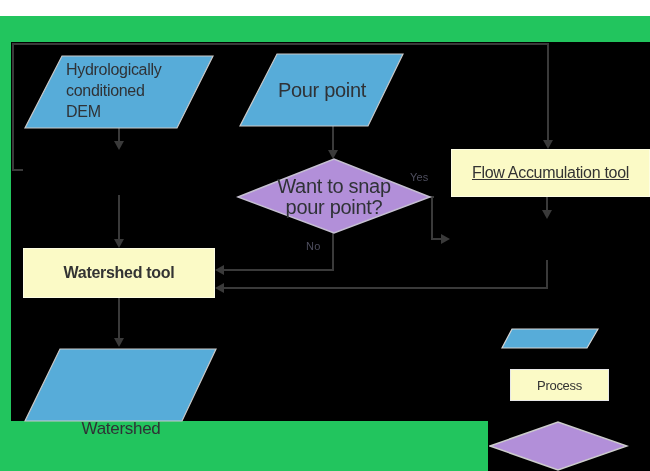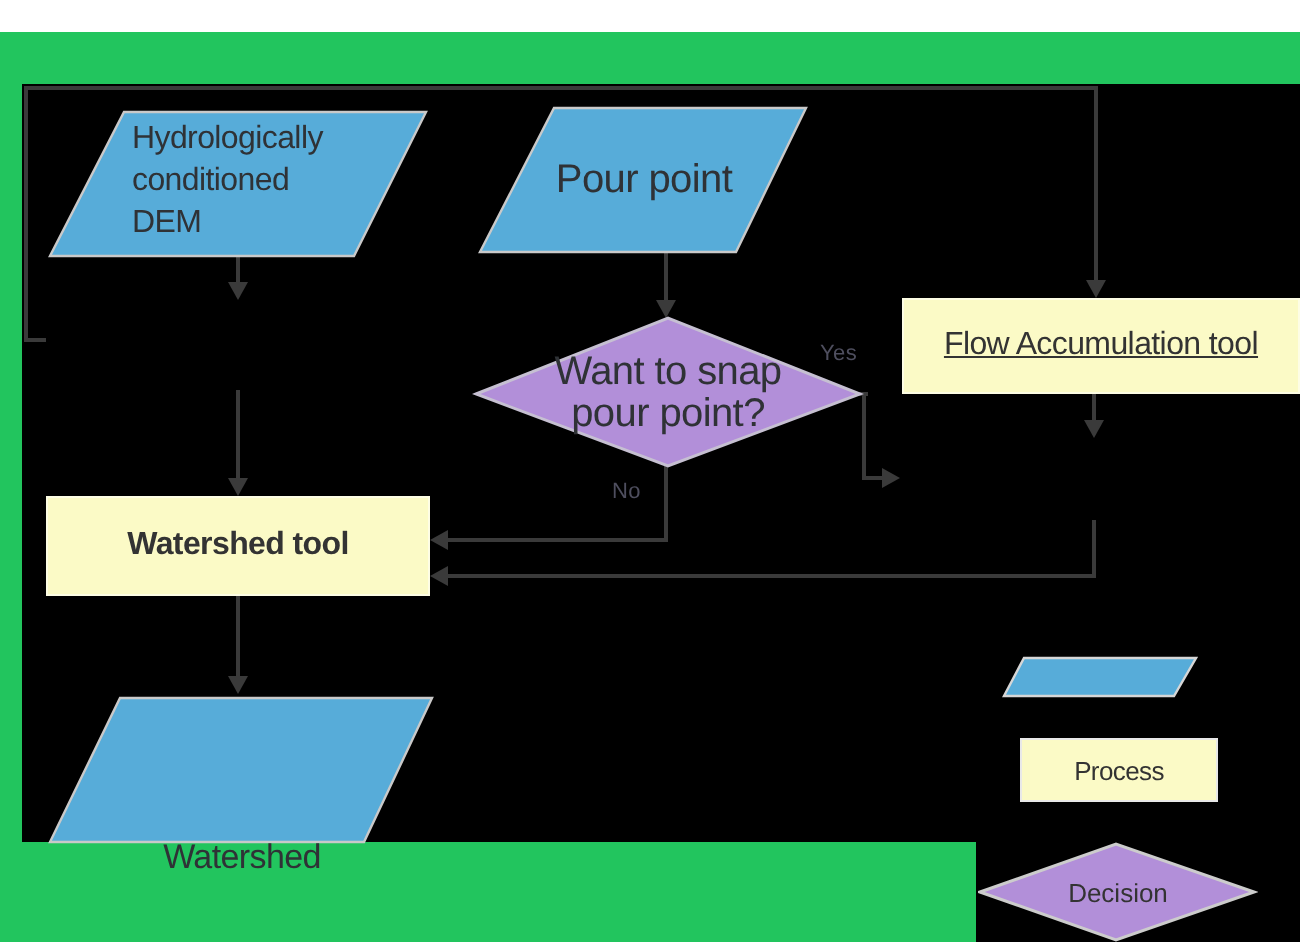--- a/index.html
+++ b/index.html
@@ -127,15 +127,14 @@
     <polygon points="11,1 97,1 86,20 1,20" fill="#57acd9" stroke="#d6d6d6" stroke-width="1.2"></polygon>
   </svg>
 
   <div class="proc" style="left:510px;top:353px;width:99px;height:32px;font-size:13px;border-color:#e8e8e8;justify-content:center;">
     <span>Process</span>
   </div>
 
   <svg class="abs" style="left:489px;top:405px;" width="140" height="50" viewBox="0 0 140 50">
     <polygon points="1,25 69,1 138,25 69,49" fill="#b28fd9" stroke="#cccccc" stroke-width="1.5"></polygon>
   </svg>
-  <div class="legend-label" style="left:489px;top:405px;width:140px;height:50px;font-size:13px;">Decision</div>
 
 </div>
 
 </body></html>

